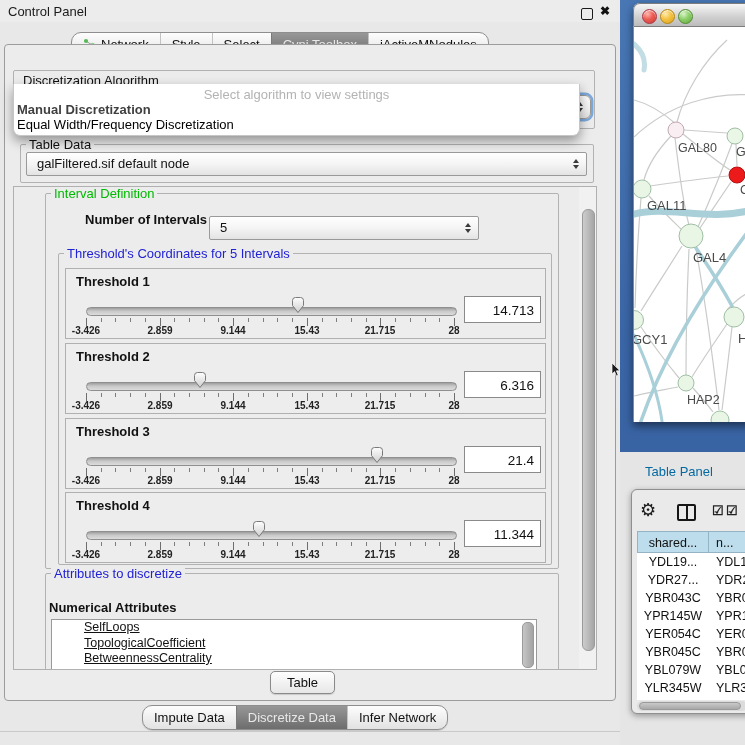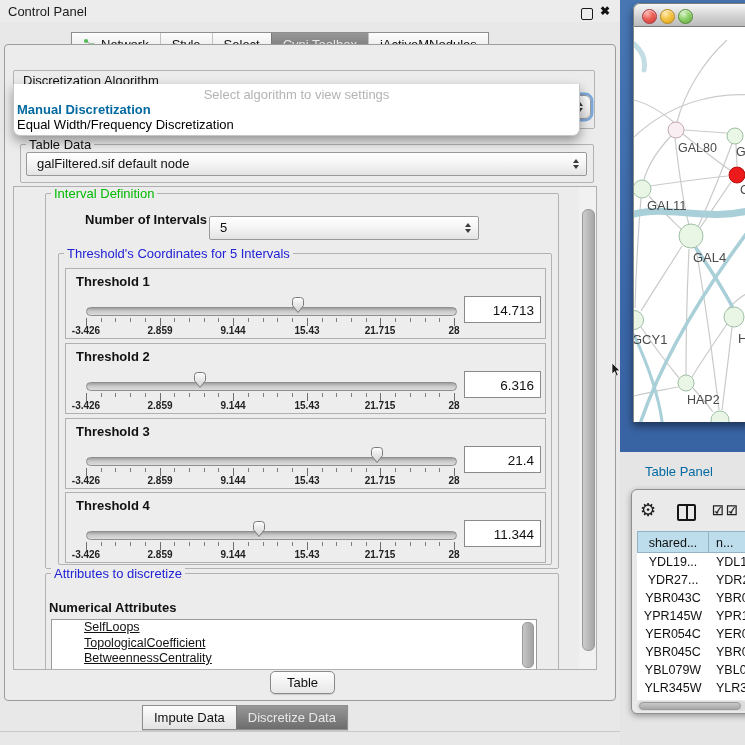--- a/index.html
+++ b/index.html
@@ -5,40 +5,40 @@
   html,body{margin:0;padding:0;}
   #root{position:relative;width:745px;height:745px;overflow:hidden;
         background:#e8e8e8;font-family:"Liberation Sans",sans-serif;color:#111;
         -webkit-font-smoothing:antialiased;}
   .abs{position:absolute;}
   
   .titlebar{left:0;top:0;width:687px;height:22px;background:#ececec;font-size:13px;}
   .titlebar .t{position:absolute;left:8px;top:4px;color:#1a1a1a;}
   .win-sq{position:absolute;left:581px;top:8px;width:10px;height:10px;border:1.6px solid #1a1a1a;border-radius:2px;}
   .win-x{position:absolute;left:600px;top:4px;font-size:12px;font-weight:bold;color:#111;}
-  .seg{display:flex;height:23px;border:1px solid #8e8e8e;border-radius:0;overflow:hidden;
+  .seg{display:flex;height:23px;border:1px solid #8e8e8e;border-radius:10px;overflow:hidden;
        background:linear-gradient(#fdfdfd,#e2e2e2);box-shadow:0 1px 1px rgba(0,0,0,.15);}
   .seg-item{padding:0 11px;line-height:23px;font-size:13px;color:#111;border-left:1px solid #c3c3c3;
             display:flex;align-items:center;gap:5px;white-space:nowrap;}
   .seg-item:first-child{border-left:none;}
   .seg-item.active{background:linear-gradient(#979797,#6d6d6d);color:#e8e8e8;border-left-color:#7a7a7a;}
   .mainpanel{left:4px;top:44px;width:610px;height:655px;border:1px solid #9c9c9c;border-radius:4px;background:#ececec;}
   .grp{border:1px solid #b2b2b2;border-radius:2px;}
   .grp-title{font-size:13px;background:#ececec;padding:0 3px;white-space:nowrap;z-index:2;}
   .green{color:#00bb00;} .blue{color:#2121d6;}
   .combo{background:linear-gradient(#ffffff,#f3f3f3 55%,#e3e3e3);border:1px solid #9a9a9a;border-radius:2px;
          font-size:13px;box-shadow:inset 0 1px 0 #fff;}
   .combo .val{position:absolute;left:10px;top:0;line-height:22px;}
   .arrows{position:absolute;right:7px;top:50%;transform:translateY(-50%);display:flex;flex-direction:column;gap:2px;}
   .tri-up{width:0;height:0;border-left:3.5px solid transparent;border-right:3.5px solid transparent;border-bottom:4.5px solid #3a3a3a;}
   .tri-dn{width:0;height:0;border-left:3.5px solid transparent;border-right:3.5px solid transparent;border-top:4.5px solid #3a3a3a;}
   .popup{left:13px;top:84px;width:565px;height:51px;background:#fff;border:1px solid #c6c6c6;border-top:none;
          border-radius:0 0 7px 7px;box-shadow:0 5px 12px rgba(0,0,0,.38);z-index:10;font-size:13px;}
   .popup .ph{position:absolute;left:0;top:3px;width:100%;text-align:center;color:#b3b3b3;}
-  .popup .op1{position:absolute;left:3px;top:18px;font-weight:bold;color:#0369a1;}
+  .popup .op1{position:absolute;left:3px;top:18px;font-weight:bold;color:#404040;}
   .popup .op2{position:absolute;left:3px;top:33px;color:#000;}
   .focusring{box-shadow:0 0 0 2.5px rgba(96,152,216,.8);}
   .viewport{left:13px;top:186px;width:566px;height:482px;border:1px solid #b0b0b0;background:#ececec;overflow:hidden;}
   .vscroll{left:579px;top:186px;width:17px;height:482px;border:1px solid #b0b0b0;border-left:none;background:#f1f1f1;}
   .vthumb{position:absolute;left:3px;top:22px;width:11px;height:440px;border-radius:6px;
           background:linear-gradient(90deg,#cdcdcd,#a6a6a6);border:1px solid #9a9a9a;}
   .thr-panel{position:absolute;left:64px;width:479px;height:69px;border:1px solid #b0b0b0;background:#ededed;}
   .thr-label{position:absolute;left:10px;top:5px;font-size:13px;font-weight:bold;}
   .thr-track{position:absolute;left:20px;top:38px;width:369px;height:7px;border:1px solid #8f8f8f;border-radius:5px;
              background:linear-gradient(#9e9e9e,#c9c9c9 45%,#dcdcdc);}
@@ -273,20 +273,23 @@
 
   <div class="abs applybtn">Table</div>
 
   <div class="abs seg" style="left:142px;top:705px;">
     <div class="seg-item">
         <span>Impute Data</span>
       </div>
     <div class="seg-item active">
         <span>Discretize Data</span>
       </div>
+    <div class="seg-item">
+        <span>Infer Network</span>
+      </div>
   </div>
   <div class="abs hline"></div>
 
   <svg class="abs" style="left:611px;top:363px;" width="10" height="14" viewBox="0 0 10 14">
     <path d="M1,0 L1,11 L3.6,8.6 L5.4,13 L7.2,12.2 L5.4,7.8 L9,7.8 Z" fill="#1a1a1a" stroke="#fff" stroke-width="0.7"></path>
   </svg>
 
   <div class="abs desktop"></div>
 
   <div class="abs netwin">

